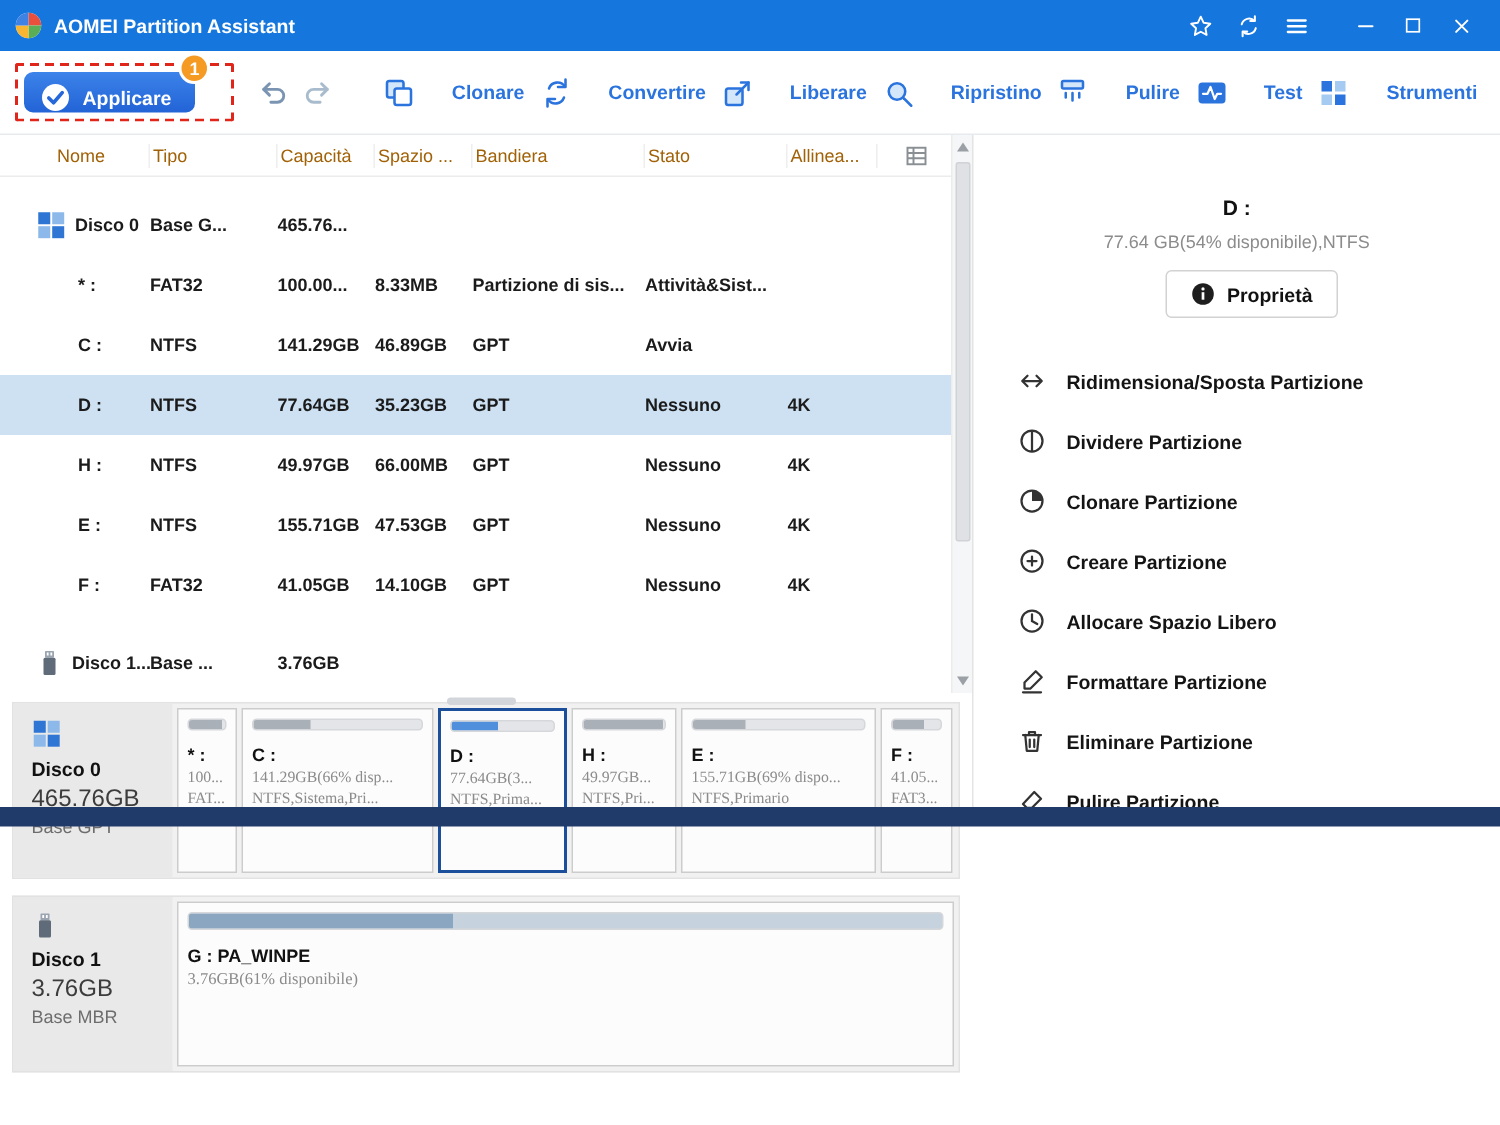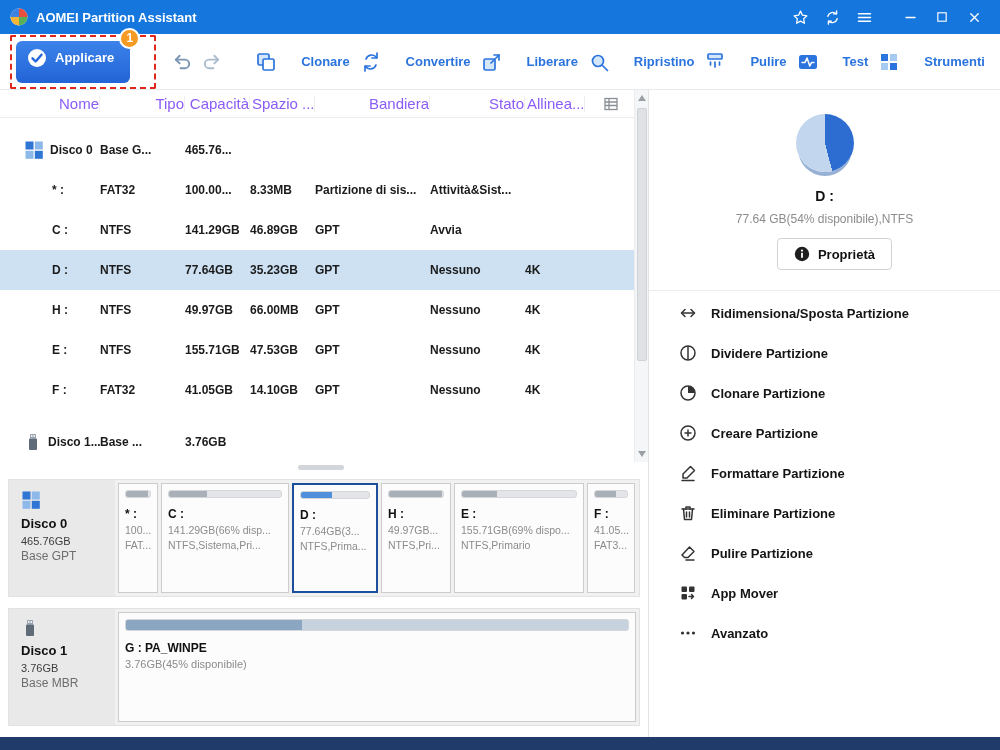--- a/index.html
+++ b/index.html
@@ -1,48 +1,48 @@
 <!DOCTYPE html>
 <html><head>
 <meta charset="utf-8">
 <style>
   * { box-sizing: border-box; margin: 0; padding: 0; }
   html,body { width:1000px; height:750px; overflow:hidden; }
   body { font-family:"Liberation Sans","DejaVu Sans",sans-serif; background:#fff; }
-  .window { width:1000px; height:750px; display:flex; flex-direction:column; }
+  .window { width:1000px; height:551px; display:flex; flex-direction:column; }
 
   
   .titlebar { height:34px; background:#1577de; display:flex; align-items:center; padding:0 10px; flex:0 0 34px; }
   .tb-logo { display:flex; margin-right:8px; }
   .tb-title { color:#fff; font-size:13px; font-weight:bold; }
   .tb-right { margin-left:auto; display:flex; align-items:center; }
   .tb-ico { width:32px; height:28px; display:flex; align-items:center; justify-content:center; color:#fff; cursor:pointer; }
   .tb-ico[data-name="minimize-icon"] { margin-left:14px; }
 
   
   .toolbar { height:56px; background:#fff; border-bottom:1px solid #e7eaee; display:flex; align-items:center; padding:0 10px; flex:0 0 56px; }
   .apply-wrap { position:relative; border:2px dashed #e0251b; border-radius:2px; padding:4px 24px 4px 4px; }
-  .apply-btn { background:linear-gradient(#3c83ea,#2263d6); color:#fff; border:none; border-radius:6px; display:flex; align-items:center; gap:8px; padding:7px 16px 15px 11px; font-size:13px; font-weight:bold; font-family:inherit; cursor:pointer; }
+  .apply-btn { background:linear-gradient(#3c83ea,#2263d6); color:#fff; border:none; border-radius:6px; display:flex; align-items:center; gap:8px; padding:7px 16px 0 11px; font-size:13px; font-weight:bold; font-family:inherit; cursor:pointer; }
   .apply-badge { position:absolute; top:-9px; right:14px; width:21px; height:21px; border-radius:50%; background:#f59a23; border:2px solid #fff; color:#fff; font-size:12px; font-weight:bold; display:flex; align-items:center; justify-content:center; }
   .undo-redo { display:flex; align-items:center; gap:8px; margin-left:16px; }
   .ur-btn { color:#7a94b2; cursor:pointer; display:flex; }
   .ur-btn.redo { color:#a9bccd; }
   .tb-items { flex:1; display:flex; justify-content:space-around; align-items:center; margin-left:28px; }
   .tb-item { display:flex; align-items:center; gap:24px; color:#2b74dd; cursor:pointer; }
   .tb-icn { display:flex; }
   .tb-label { font-size:13px; font-weight:bold; color:#2b74dd; }
 
   
   .main { flex:1; display:flex; min-height:0; }
   .left { width:648px; display:flex; flex-direction:column; min-height:0; }
   .table-area { position:relative; padding-right:14px; }
 
   .t-header, .tr { display:grid; grid-template-columns:100px 85px 65px 65px 115px 95px 60px 1fr; align-items:center; }
   .t-header { height:28px; border-bottom:1px solid #ececec; }
-  .th { font-size:15px; color:#8b5cf6; padding-left:2px; border-right:1px solid #eeeeee; height:16px; line-height:16px; white-space:nowrap; overflow:hidden; cursor:pointer;text-align:right; }
+  .th { font-size:12px; color:#a16207; padding-left:2px; border-right:1px solid #eeeeee; height:16px; line-height:16px; white-space:nowrap; overflow:hidden; cursor:pointer; }
   .th:first-child { padding-left:38px; }
   .th-last { border-right:none; display:flex; justify-content:center; align-items:center; height:auto; }
 
   .tr { height:40px; cursor:pointer; }
   .tr-disk { margin-top:12px; }
   .tr-selected { background:#cde1f3; }
   .td { font-size:12px; font-weight:bold; color:#1b1b1b; white-space:nowrap; overflow:hidden; padding-right:4px; }
   .td-name { display:flex; align-items:center; gap:6px; }
   .tr-disk .td-name { padding-left:24px; }
   .tr-part .td-name { padding-left:52px; }
@@ -56,32 +56,32 @@
 
   .hscroll { height:12px; position:relative; }
   .hs-thumb { position:absolute; left:298px; top:3px; width:46px; height:5px; background:#d2d5d9; border-radius:3px; }
 
   
   .panels { padding:6px 8px 0 8px; }
   .panel { display:flex; background:#f1f1f1; border:1px solid #e2e2e2; height:118px; margin-bottom:11px; overflow:hidden; }
   .panel-info { flex:0 0 106px; background:#e9e9e9; padding:10px 6px 6px 12px; cursor:pointer; }
   .p-icn { display:flex; margin-bottom:6px; }
   .p-name { font-weight:bold; font-size:13px; color:#111; }
-  .p-size { font-size:11px; color:#3c3c3c; margin-top:4px; }
+  .p-size { font-size:16px; color:#3c3c3c; margin-top:4px; }
   .p-type { font-size:12px; color:#6d6d6d; margin-top:2px; }
   .panel-parts { flex:1; display:flex; gap:3px; padding:3px; min-width:0; }
   .pblock { background:#fcfcfc; border:1px solid #cccccc; padding:6px 6px; display:flex; flex-direction:column; min-width:0; cursor:pointer; }
   .pblock.selected { border:2px solid #1b4e9b; }
   .pbar { height:8px; background:#e3e5e8; border:1px solid #d5d7da; border-radius:3px; overflow:hidden; margin-bottom:9px; flex:0 0 auto; }
   .pbar-fill { height:100%; background:#a9b0b8; }
   .pblock.selected .pbar-fill { background:#4f8fdc; }
   .pblock.wide .pbar { height:12px; margin-bottom:10px; background:#c6d2dd; }
   .pblock.wide .pbar-fill { background:#8aa6c0; }
   .pb-name { font-weight:bold; font-size:12px; color:#111; white-space:nowrap; overflow:hidden; }
-  .pb-size, .pb-fs { font-size:10.5px; color:#8b8b8b; margin-top:3px; white-space:nowrap; overflow:hidden; }
+  .pb-size, .pb-fs { font-size:10.5px; color:#8b8b8b; margin-top:3px; white-space:nowrap; overflow:hidden;font-family:Liberation Serif, serif; }
   .pblock.wide .pb-size, .pblock.wide .pb-fs { font-size:11px; }
 
   
   .sidebar { width:352px; border-left:1px solid #e4e4e4; background:#fff; display:flex; flex-direction:column; align-items:center; padding-top:24px; overflow:hidden; }
   .pie { width:58px; height:58px; border-radius:50%; box-shadow:0 6px 0 -2px #96b1d4; }
   .sp-name { margin-top:16px; font-weight:bold; font-size:14px; color:#111; }
   .sp-details { margin-top:8px; font-size:12px; color:#8c8c8c; }
   .props-btn { margin-top:12px; display:inline-flex; align-items:center; gap:8px; border:1px solid #d2d2d2; border-radius:4px; padding:7px 16px; font-size:13px; font-weight:bold; background:#fff; font-family:inherit; cursor:pointer; color:#111;margin-left:20px; }
   .props-ico { display:flex; }
   .sb-divider { width:100%; height:1px; background:#ececec; margin-top:20px; }
@@ -457,21 +457,21 @@
               <div class="p-name" data-name="disk-name">Disco 1</div>
               <div class="p-size" data-name="disk-size">3.76GB</div>
               <div class="p-type" data-name="disk-type">Base MBR</div>
             </div>
             <div class="panel-parts" data-name="partition-blocks">
               <div class="pblock wide" data-name="partition-block-g-pa-winpe" style="flex: 1 1 0%;">
                 <div class="pbar" data-name="usage-bar">
                   <div class="pbar-fill" style="width:35%"></div>
                 </div>
                 <div class="pb-name" data-name="partition-label">G : PA_WINPE</div>
-                <div class="pb-size" data-name="partition-size">3.76GB(45% disponibile)</div>
+                <div class="pb-size" data-name="partition-size">3.76GB(61% disponibile)</div>
               </div>
             </div>
           </div>
         </div>
     </div>
 
     <div class="sidebar" data-name="sidebar">
       <div class="pie" data-name="pie-chart" style="background: conic-gradient(rgb(45, 108, 208) 0deg, rgb(45, 108, 208) 165.6deg, rgb(194, 214, 238) 165.6deg, rgb(194, 214, 238) 360deg);"></div>
       <div class="sp-name" data-name="selected-partition-name">D :</div>
       <div class="sp-details" data-name="selected-partition-details">77.64 GB(54% disponibile),NTFS</div>
@@ -517,20 +517,29 @@
           </div>
           <div class="menu-item" data-name="menu-item-creare-partizione">
             <span class="m-icon" data-name="create-icon">
               <svg width="18" height="18" viewBox="0 0 18 18" fill="none" stroke="currentColor" stroke-width="1.5" stroke-linecap="round">
                 <circle cx="9" cy="9" r="7"></circle>
                 <path d="M9 6v6M6 9h6"></path>
               </svg>
             </span>
             <span class="menu-label" data-name="menu-item-label">Creare Partizione</span>
           </div>
+          <div class="menu-item" data-name="menu-item-allocare-spazio-libero">
+            <span class="m-icon" data-name="allocate-icon">
+              <svg width="18" height="18" viewBox="0 0 18 18" fill="none" stroke="currentColor" stroke-width="1.5" stroke-linecap="round">
+                <circle cx="9" cy="9" r="7"></circle>
+                <path d="M9 4.5V9l3.5 2"></path>
+              </svg>
+            </span>
+            <span class="menu-label" data-name="menu-item-label">Allocare Spazio Libero</span>
+          </div>
           <div class="menu-item" data-name="menu-item-formattare-partizione">
             <span class="m-icon" data-name="format-icon">
               <svg width="18" height="18" viewBox="0 0 18 18" fill="none" stroke="currentColor" stroke-width="1.5" stroke-linejoin="round">
                 <path d="M11.5 2.5l4 4L8 14H4v-4z"></path>
                 <path d="M3 16.5h12" stroke-linecap="round"></path>
               </svg>
             </span>
             <span class="menu-label" data-name="menu-item-label">Formattare Partizione</span>
           </div>
           <div class="menu-item" data-name="menu-item-eliminare-partizione">

